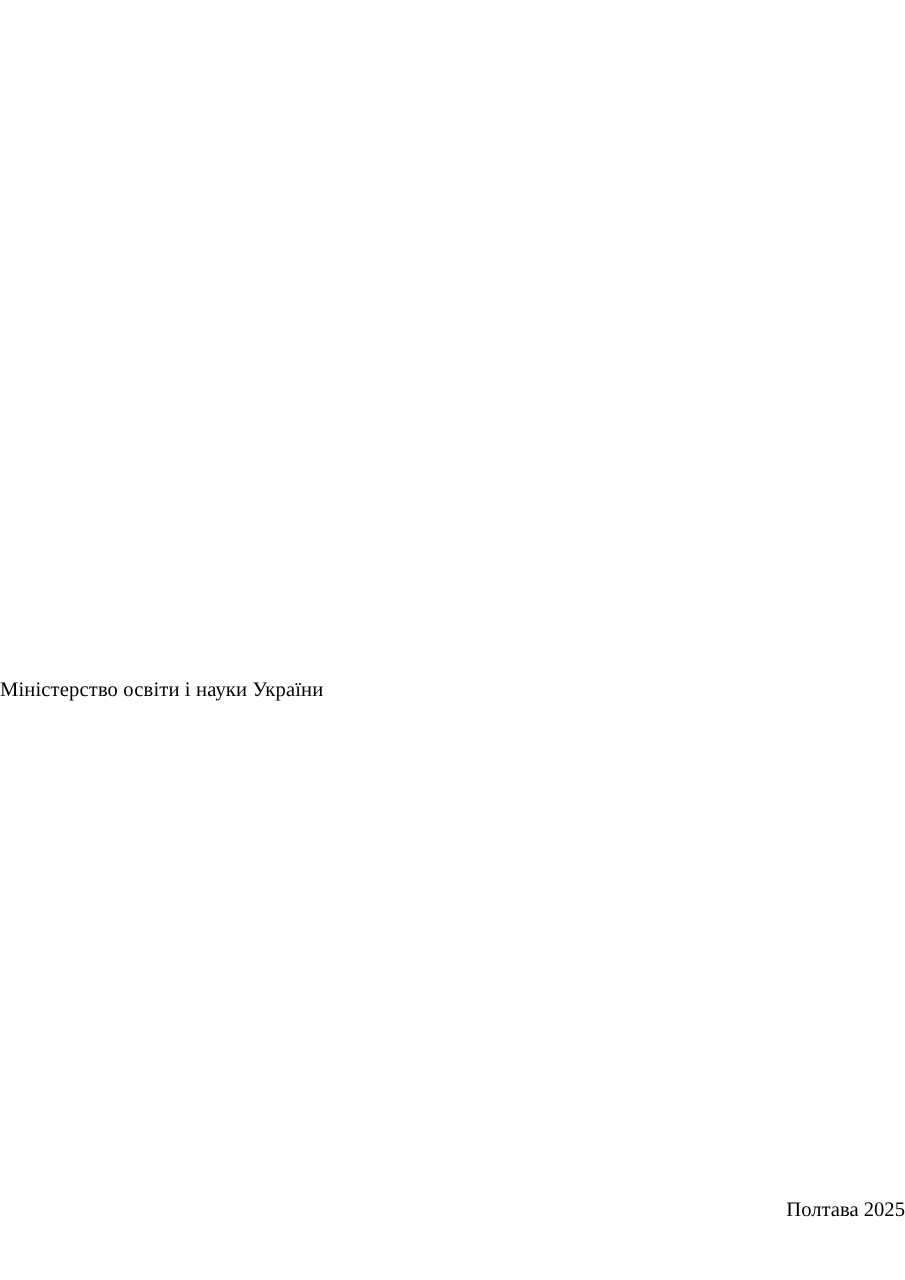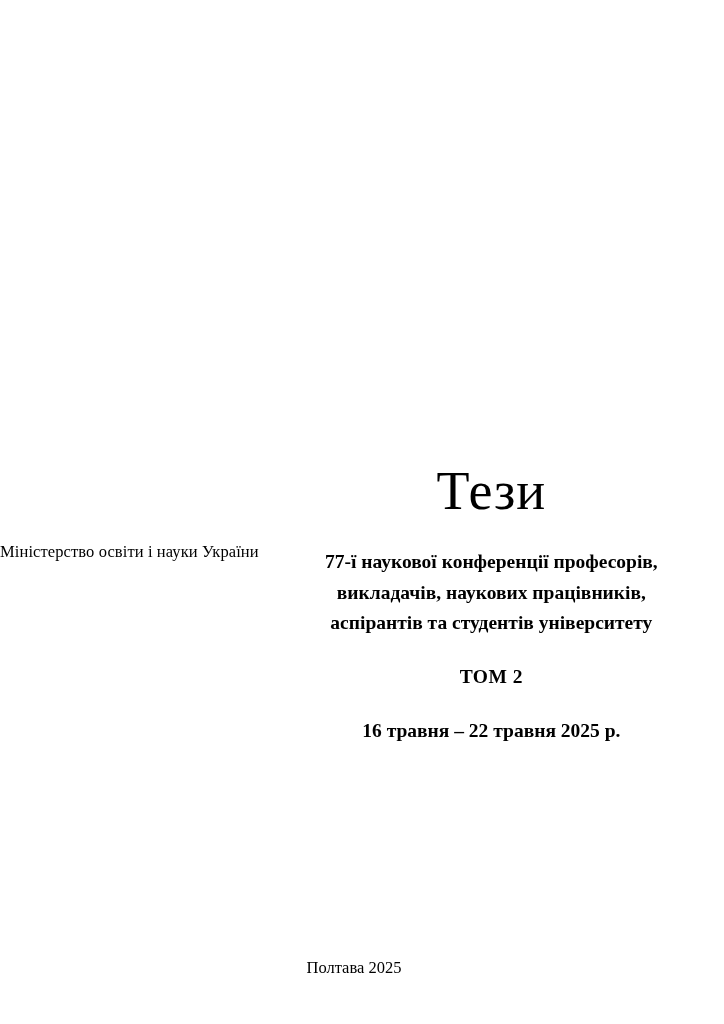--- a/index.html
+++ b/index.html
@@ -69,43 +69,30 @@
   .dates {
     margin-top: 32px;
     font-size: 19.5px;
     font-weight: bold;
     text-align: center;
   }
   .footer {
     position: absolute;
     bottom: 46px;
     left: 0;
-    right: 16px;
-    text-align: center;
+    right: 0;
+    text-align: right;
     font-size: 16.5px;
   }
 </style>
 </head>
 <body>
 
 <div class="page">
 
   <div class="affiliation">
     <span class="line">Міністерство освіти і науки України</span>
   </div>
 
-  <div class="title-block">
-    <h1 class="main-title">Тези</h1>
-
-    <div class="subtitle">
-      <span class="line">77-ї наукової конференції професорів,</span>
-      <span class="line">викладачів, наукових працівників,</span>
-      <span class="line">аспірантів та студентів університету</span>
-    </div>
-
-    <div class="volume">ТОМ 2</div>
-
-    <div class="dates">16 травня – 22 травня 2025 р.</div>
-  </div>
 
   <div class="footer">Полтава 2025</div>
 
 </div>
 
 </body></html>

